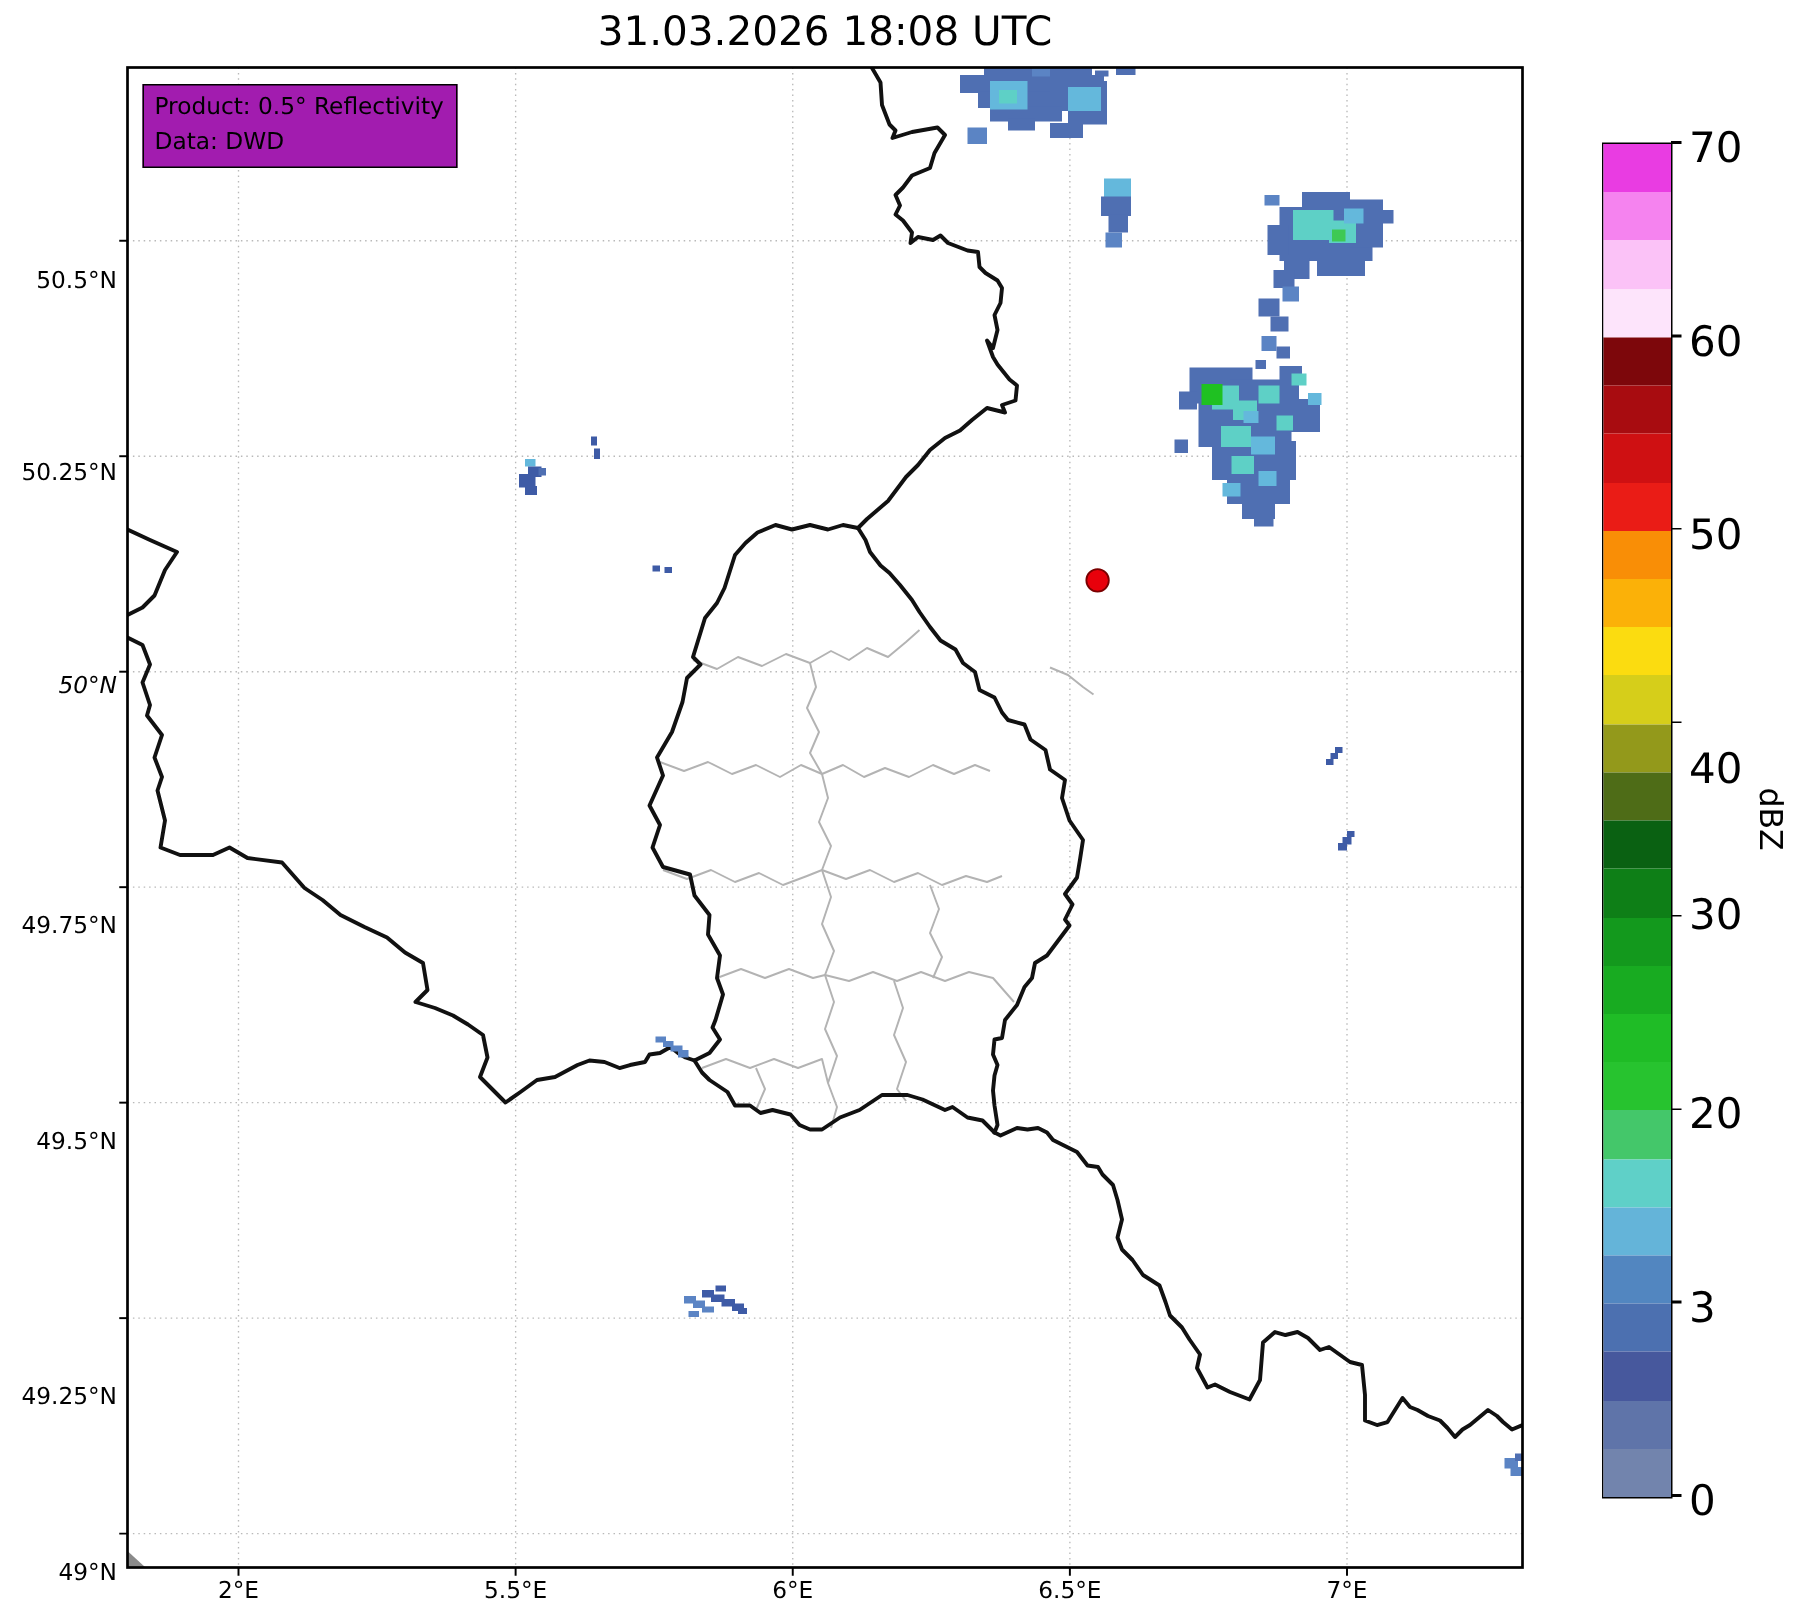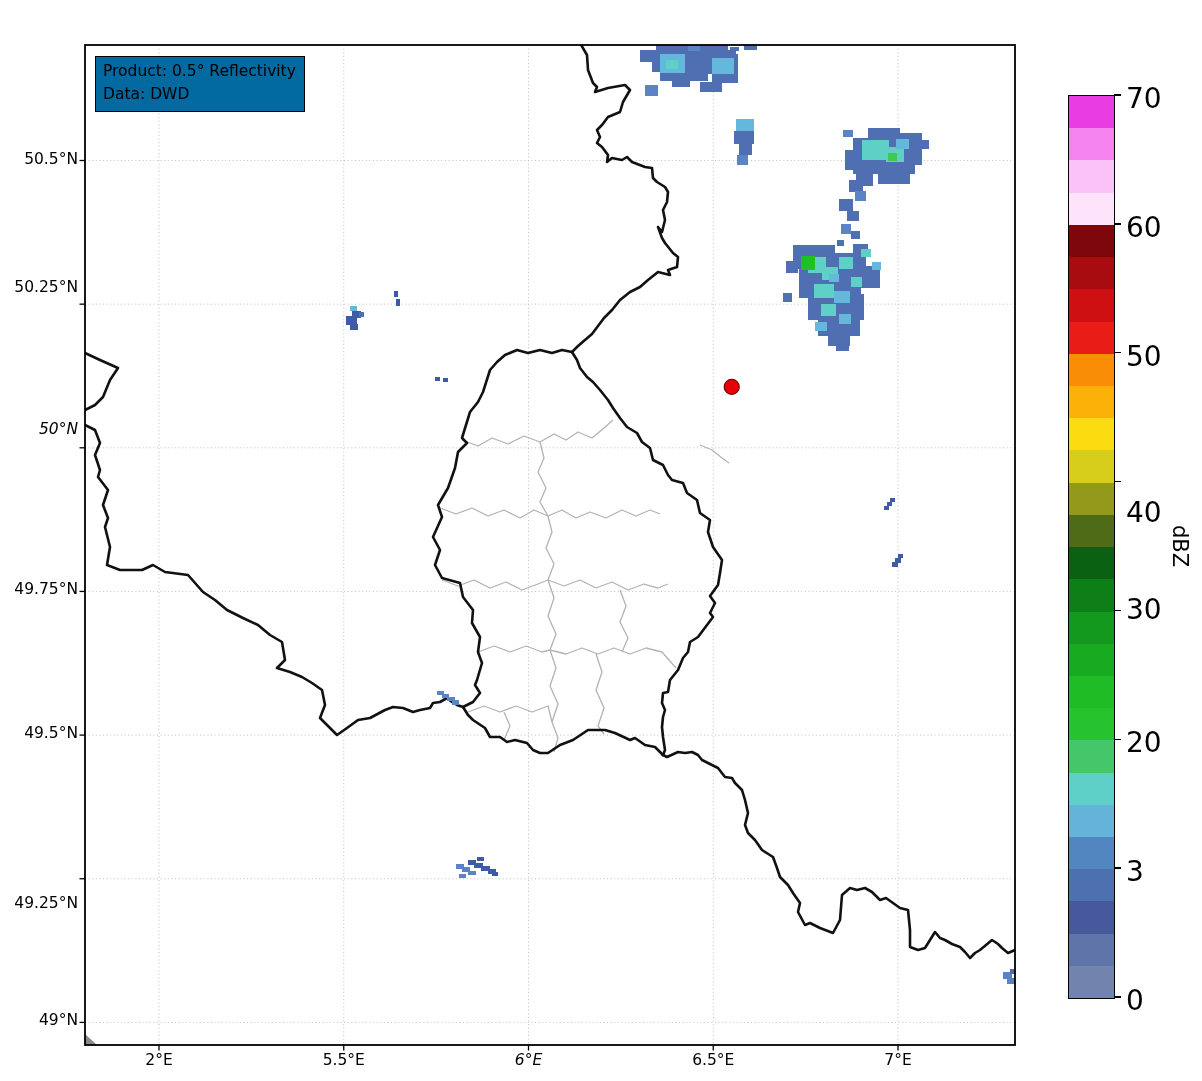--- a/index.html
+++ b/index.html
@@ -1,25 +1,25 @@
 <!DOCTYPE html>
 <html><head>
 <meta charset="utf-8">
 <style>
   html,body{margin:0;padding:0;background:#fff;}
   #fig{position:relative;width:1202px;height:1081px;background:#fff;
        font-family:"DejaVu Sans","Liberation Sans",sans-serif;color:#000;overflow:hidden;}
   #map-svg{position:absolute;left:0;top:0;}
   .title{position:absolute;left:85px;top:6px;width:930px;text-align:center;
          font-size:27px;letter-spacing:0px;}
-  .infobox{position:absolute;left:95px;top:56px;background:#0369a1;border:1.2px solid #000;
+  .infobox{position:absolute;left:95px;top:56px;background:#a21caf;border:1.2px solid #000;
            padding:3px 8px 4px 7px;font-size:15.5px;line-height:1.5;white-space:nowrap;}
   .ticklabel{position:absolute;font-size:15.5px;}
   .lonlabel{transform:translateX(-50%);top:1051px;}
-  .latlabel{left:0;width:78px;text-align:right;}
+  .latlabel{left:0;width:78px;text-align:right;margin-top:28px;}
   .cb-frame{position:absolute;left:1068px;top:95px;width:45px;height:902px;
             border:1.2px solid #000;display:flex;flex-direction:column;}
   .cb-seg{flex:1;}
   .cb-tick{position:absolute;width:7px;height:1.5px;background:#000;left:1114px;}
   .cb-lab{position:absolute;left:1126px;font-size:28px;line-height:1;}
   .cb-axislabel{position:absolute;left:1140px;top:510px;width:80px;height:72px;
                 font-size:21px;transform:rotate(90deg);transform-origin:center;
                 text-align:center;line-height:72px;}
 </style>
 </head>
@@ -186,20 +186,21 @@
         <line stroke="#000" stroke-width="1.3" x1="79.5" y1="160.5" x2="85" y2="160.5"></line>
         <line stroke="#000" stroke-width="1.3" x1="79.5" y1="304.15" x2="85" y2="304.15"></line>
         <line stroke="#000" stroke-width="1.3" x1="79.5" y1="447.8" x2="85" y2="447.8"></line>
         <line stroke="#000" stroke-width="1.3" x1="79.5" y1="591.45" x2="85" y2="591.45"></line>
         <line stroke="#000" stroke-width="1.3" x1="79.5" y1="735.1" x2="85" y2="735.1"></line>
         <line stroke="#000" stroke-width="1.3" x1="79.5" y1="878.75" x2="85" y2="878.75"></line>
         <line stroke="#000" stroke-width="1.3" x1="79.5" y1="1022.4000000000001" x2="85" y2="1022.4000000000001"></line>
       </g>
 </svg>
 
+<div class="title">31.03.2026 18:08 UTC</div>
 
 <div class="infobox">
   <div>Product: 0.5° Reflectivity</div>
   <div>Data: DWD</div>
 </div>
 
 <div class="cb-frame" id="cb">
       <div class="cb-seg" style="background: rgb(233, 60, 226);"></div>
       <div class="cb-seg" style="background: rgb(245, 131, 239);"></div>
       <div class="cb-seg" style="background: rgb(251, 194, 247);"></div>
@@ -245,21 +246,21 @@
       <div class="cb-tick" style="top: 223.107px;"></div>
       <div class="cb-lab" style="top: 213.857px;">60</div>
       <div class="cb-tick" style="top: 94.25px;"></div>
       <div class="cb-lab" style="top: 85px;">70</div>
     </div>
 <div class="cb-axislabel">dBZ</div>
 
 <div id="axis-labels">
       <div class="ticklabel lonlabel" style="left: 159px;">2°E</div>
       <div class="ticklabel lonlabel" style="left: 343.75px;">5.5°E</div>
-      <div class="ticklabel lonlabel" style="left: 528.5px; font-style: italic;">6°E</div>
+      <div class="ticklabel lonlabel" style="left: 528.5px;">6°E</div>
       <div class="ticklabel lonlabel" style="left: 713.25px;">6.5°E</div>
       <div class="ticklabel lonlabel" style="left: 898px;">7°E</div>
       <div class="ticklabel latlabel" style="top: 149.5px;">50.5°N</div>
       <div class="ticklabel latlabel" style="top: 278px;">50.25°N</div>
       <div class="ticklabel latlabel" style="top: 420px; font-style: italic;">50°N</div>
       <div class="ticklabel latlabel" style="top: 580.45px;">49.75°N</div>
       <div class="ticklabel latlabel" style="top: 724.1px;">49.5°N</div>
       <div class="ticklabel latlabel" style="top: 894px; text-align: right;">49.25°N</div>
       <div class="ticklabel latlabel" style="top: 1011.4px;">49°N</div>
     </div>

